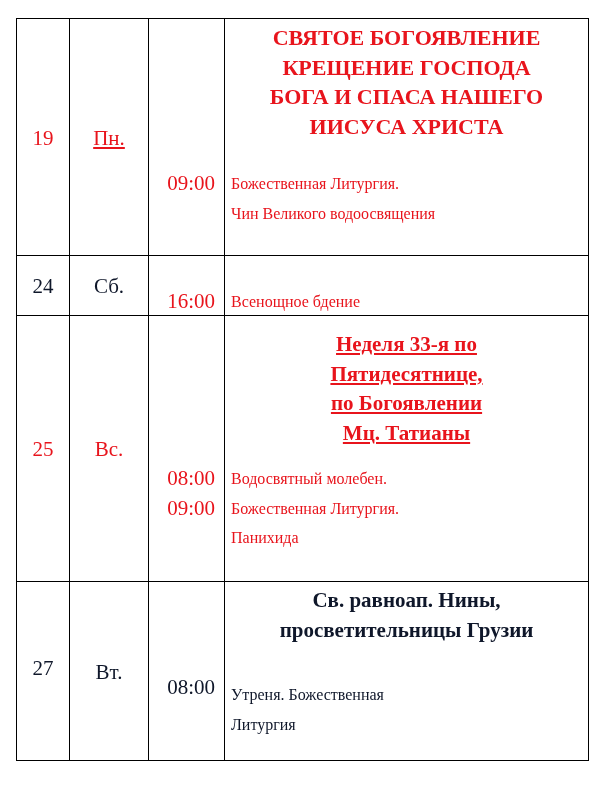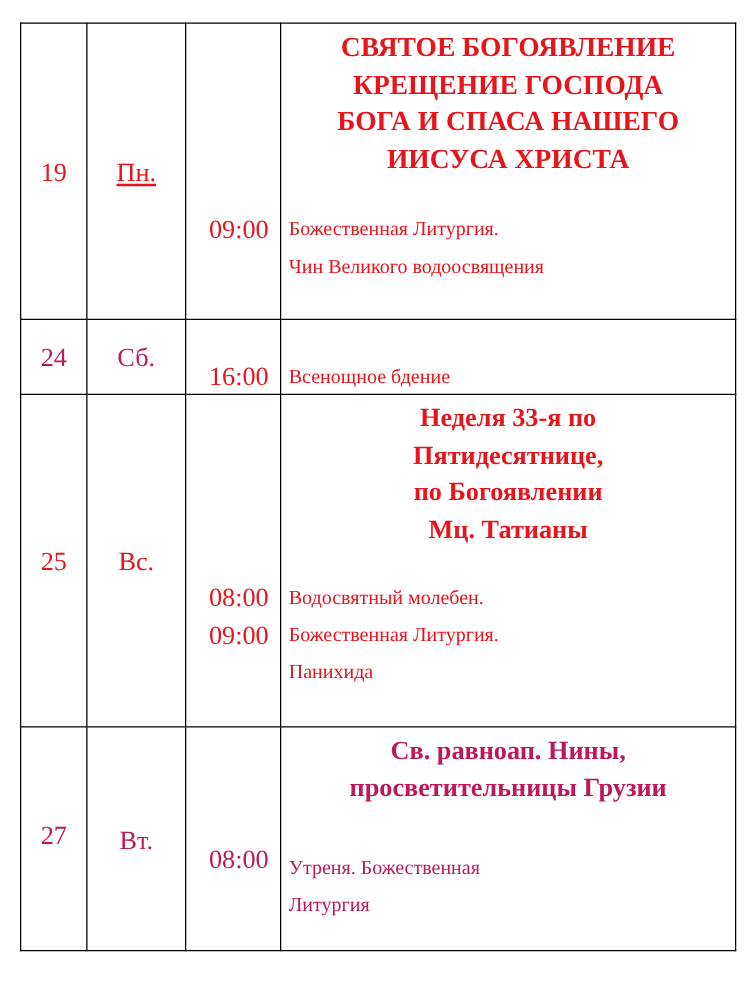--- a/index.html
+++ b/index.html
@@ -7,21 +7,21 @@
            font-family:"Liberation Serif", "DejaVu Serif", serif; }
     table.sched { position:absolute; left:16px; top:18px; width:572px;
                   border-collapse:collapse; table-layout:fixed; }
     table.sched td { border:1.5px solid #000; padding:0; vertical-align:top; }
     col.c-date { width:53px; } col.c-day { width:79px; }
     col.c-time { width:76px; } col.c-desc { width:364px; }
     .cell { position:relative; }
     .abs { position:absolute; font-size:21px; line-height:29px; white-space:nowrap; }
     .center { left:0; right:0; text-align:center; }
     .red { color:#e8141c; }
-    .black { color:#be185d; }
+    .black { color:#0f172a; }
     .title { font-weight:bold; font-size:21px; line-height:29.5px; text-align:center; }
     .title.big { font-size:22px; }
     .desc-lines div { font-size:16px; line-height:29.5px; }
     .time-lines div { font-size:21px; line-height:29.5px; text-align:right; padding-right:9px; }
   </style>
 </head>
 <body>
 
 <table class="sched">
   <colgroup>
@@ -107,21 +107,21 @@
     <td>
           <div class="cell" style="height:265px;">
       <div class="abs time-lines red" style="top:148px; right:0; left:0;">
         <div>08:00</div>
         <div>09:00</div>
       </div>
     </div>
         </td>
     <td>
           <div class="cell" style="height:265px;">
-      <div class="abs center red" style="top:4px;">
+      <div class="abs center red" style="top:14px;text-decoration:underline;">
         <div class="title">Неделя 33-я по</div>
         <div class="title">Пятидесятнице,</div>
         <div class="title">по Богоявлении</div>
         <div class="title">Мц. Татианы</div>
       </div>
       <div class="abs desc-lines red" style="top:148px; left:6px;">
         <div>Водосвятный молебен.</div>
         <div>Божественная Литургия.</div>
         <div>Панихида</div>
       </div>

